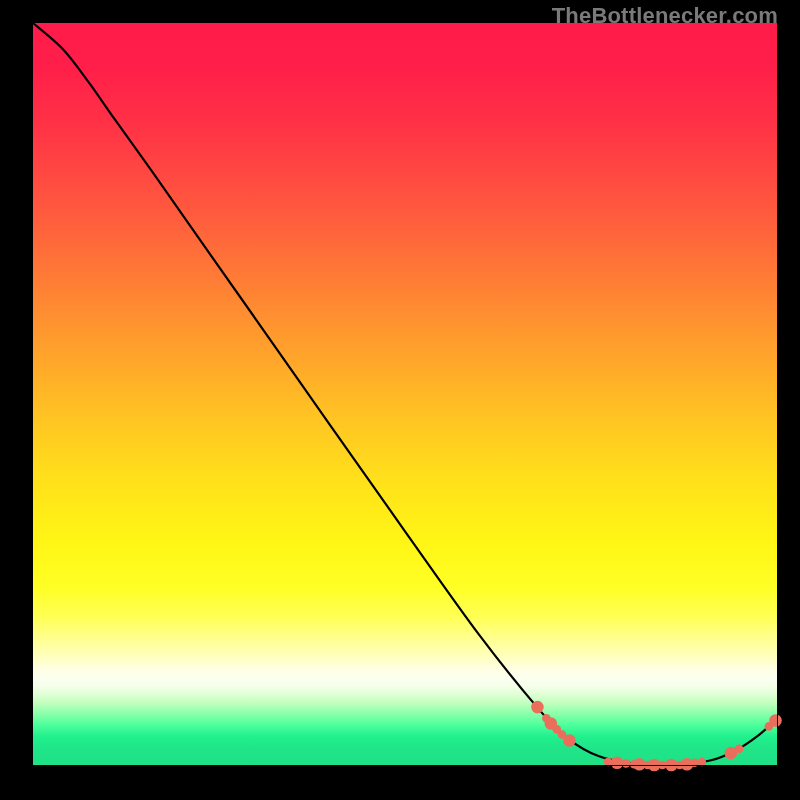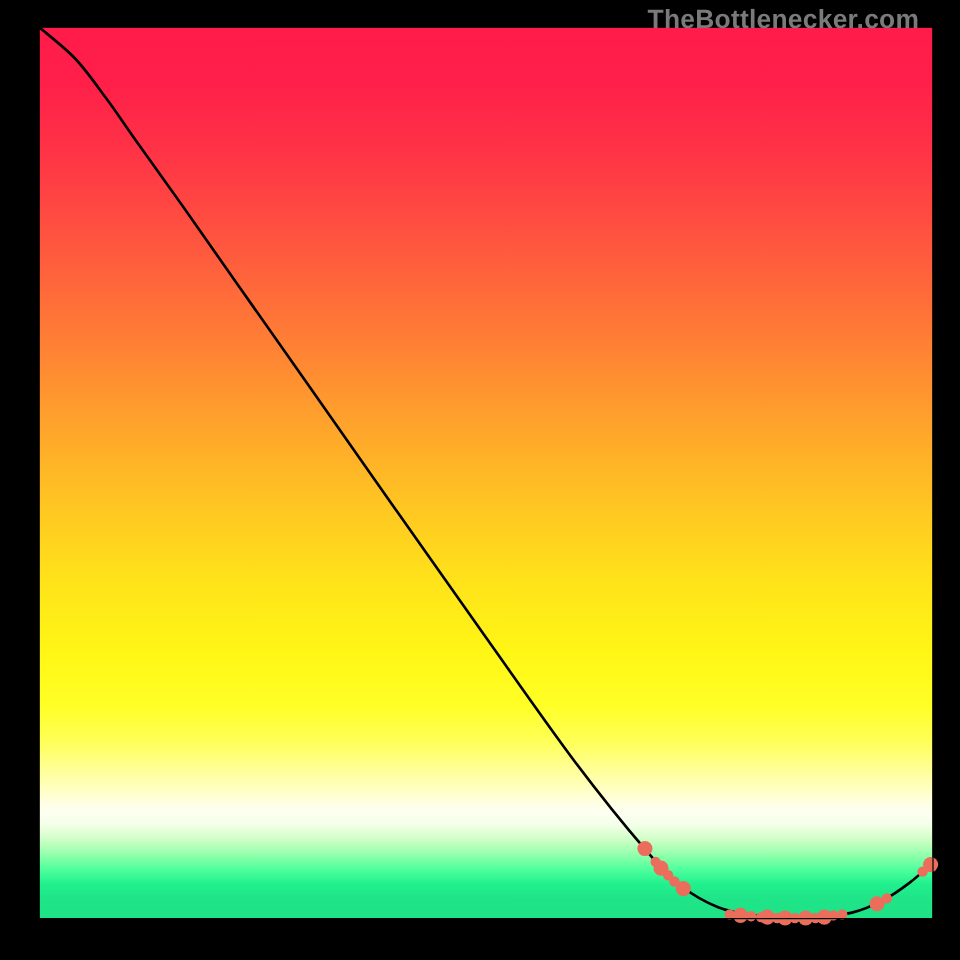--- a/index.html
+++ b/index.html
@@ -49,14 +49,14 @@
       <circle cx="646.536" cy="742" r="4.3" fill="#eb6e5d"></circle>
       <circle cx="653.976" cy="741.258" r="6.3" fill="#eb6e5d"></circle>
       <circle cx="661.416" cy="739.774" r="4.3" fill="#eb6e5d"></circle>
       <circle cx="668.856" cy="739.032" r="4.3" fill="#eb6e5d"></circle>
       <circle cx="697.872" cy="730.128" r="6.3" fill="#eb6e5d"></circle>
       <circle cx="706.0559999999999" cy="725.6759999999999" r="4.3" fill="#eb6e5d"></circle>
       <circle cx="735.816" cy="703.4159999999999" r="4.3" fill="#eb6e5d"></circle>
       <circle cx="742.512" cy="697.4799999999999" r="6.3" fill="#eb6e5d"></circle>
     </svg>
     <div class="frame" style="left: 32px; top: 22px; width: 744px; height: 742px; border: 1px solid rgb(0, 0, 0); pointer-events: none;"></div>
-    <div class="watermark" style="right: 34px; top: 3px; font-size: 22px;">TheBottlenecker.com</div>
+    <div class="watermark" style="right: 22px; top: 3px; font-size: 22px;">TheBottlenecker.com</div>
   </div>
 
 </body></html>

